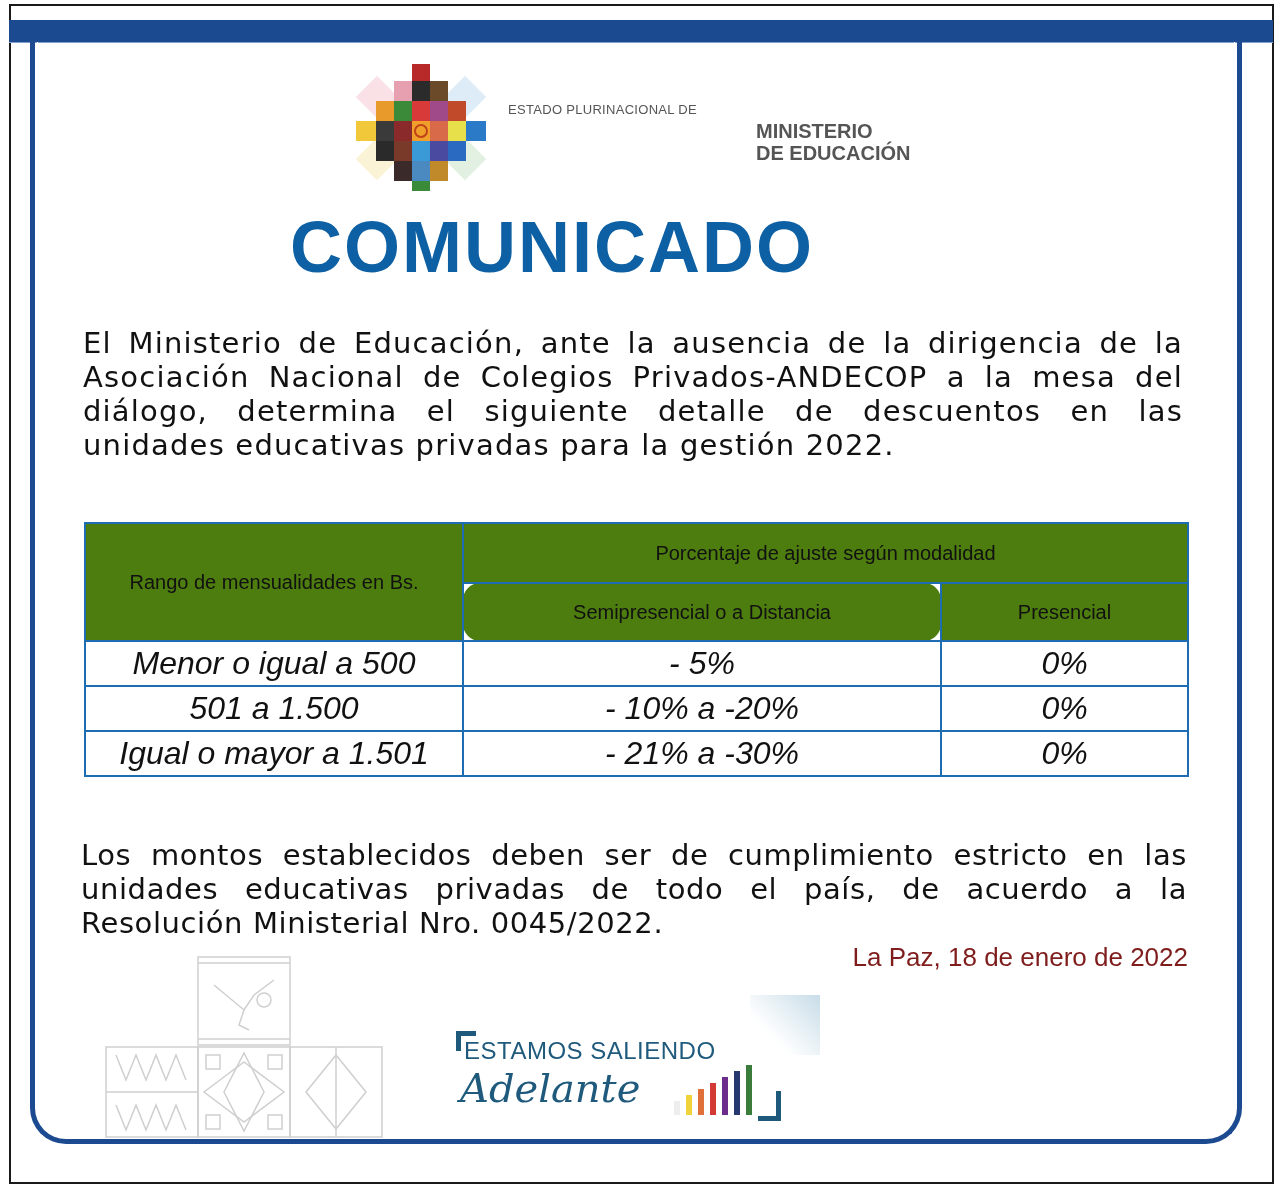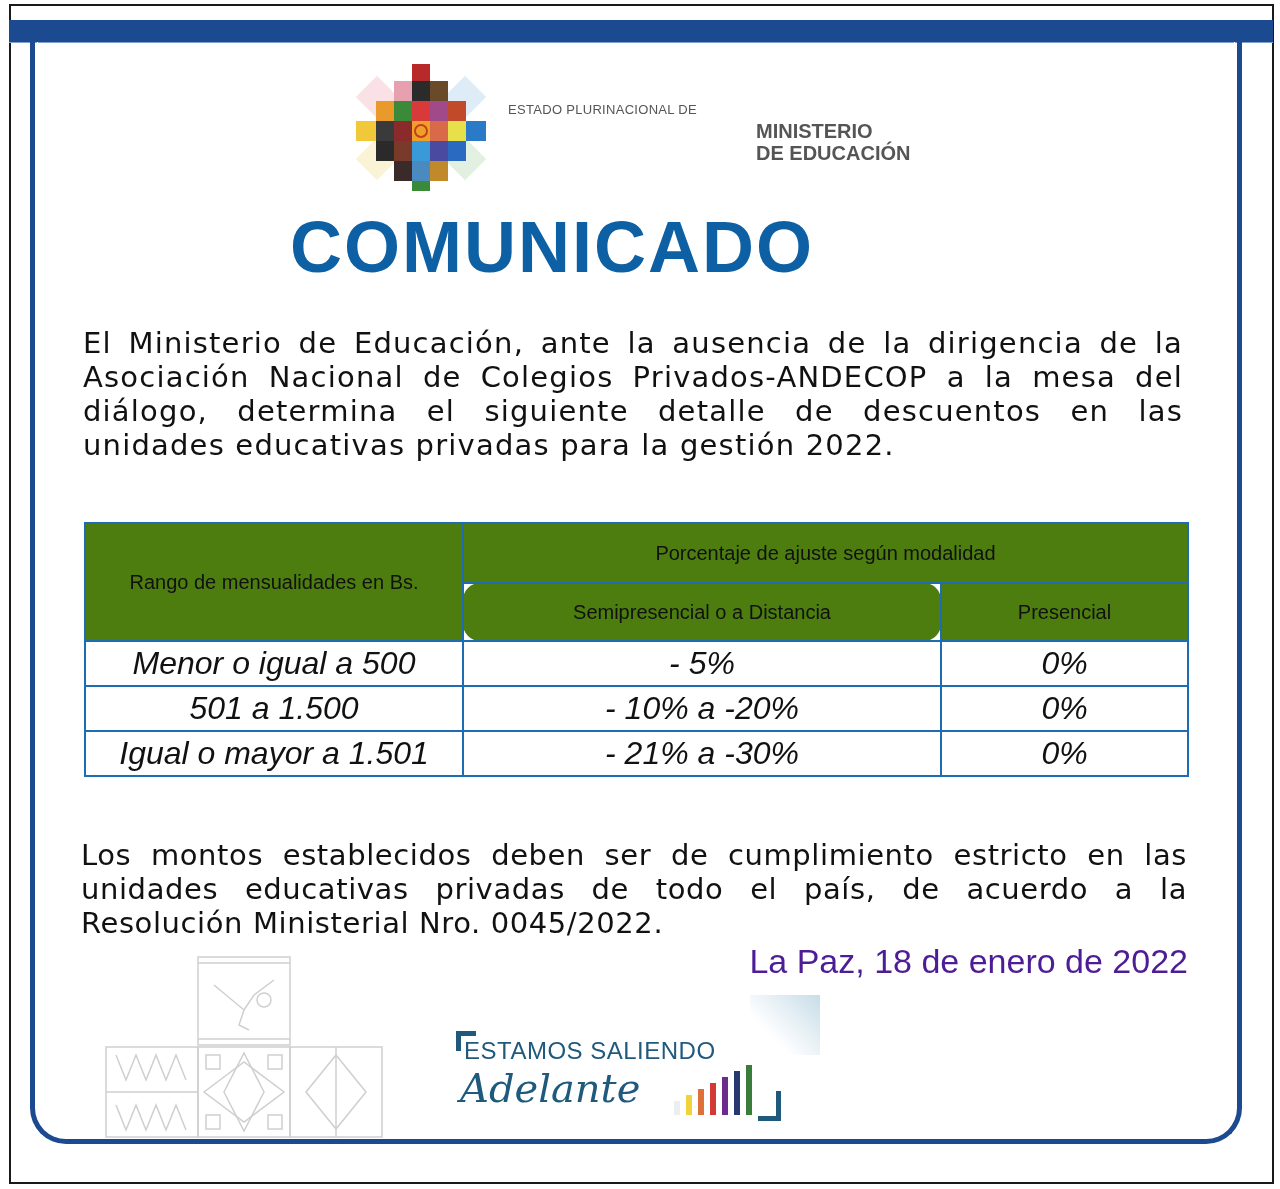--- a/index.html
+++ b/index.html
@@ -25,21 +25,21 @@
 
   table.disc { position:absolute; left:84px; top:522px; width:1105px; border-collapse:collapse; font-family:"Liberation Sans", sans-serif; }
   table.disc td, table.disc th { border:2px solid #1e6db3; text-align:center; color:#111; }
   table.disc th { background:#4d7c0f; font-weight:normal; font-size:20px; }
   table.disc td { font-size:32px; height:43px; padding:0;font-style:italic; }
   .h-range { width:374px; height:112px; line-height:36px; }
   .h-group { height:56px; }
   .h-sub { height:54px; }
   .col-semi { width:474px;border-radius:17px; }
 
-  .date { position:absolute; right:92px; top:942px; font-size:34px; color:#4c1d95; font-family:"Liberation Sans", sans-serif; }
+  .date { position:absolute; right:92px; top:942px; font-size:26px; color:#7f1d1d; font-family:"Liberation Sans", sans-serif; }
 
   .textile { position:absolute; left:104px; top:955px; width:282px; height:184px; }
   .slogan { position:absolute; left:448px; top:995px; width:372px; height:140px; }
 </style>
 </head>
 <body>
 
 <div class="outer-frame"></div>
 <div class="top-bar"></div>
 <div class="inner-frame"></div>

